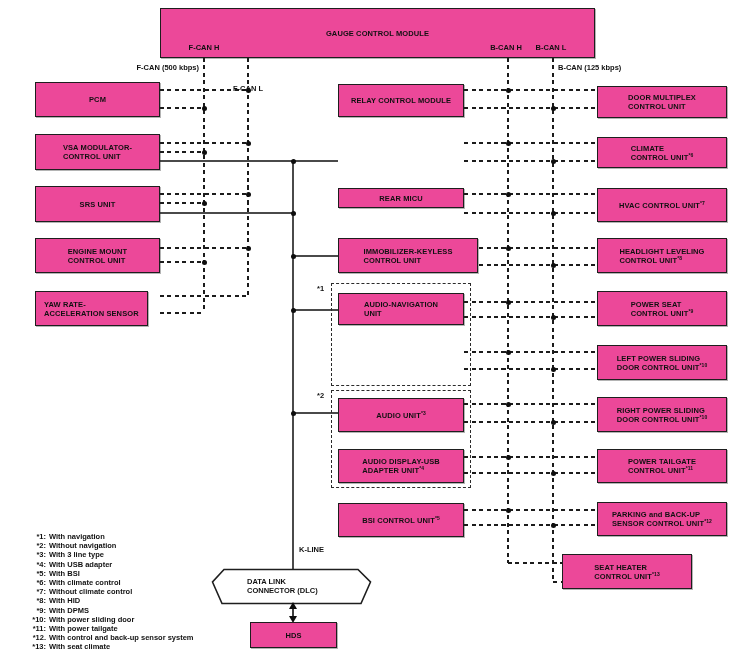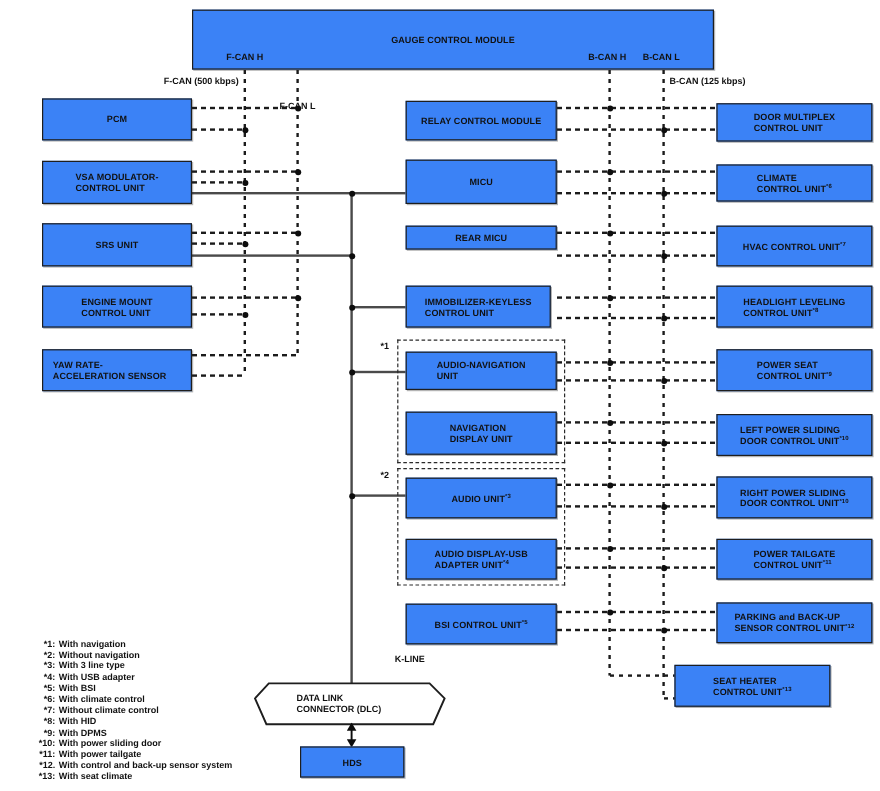--- a/index.html
+++ b/index.html
@@ -1,21 +1,21 @@
 <!DOCTYPE html>
 <html><head>
 <meta charset="utf-8">
 <style>
   html,body{margin:0;padding:0;background:#fff;}
   #diagram{
     position:relative;width:733px;height:659px;background:#fff;overflow:hidden;
     font-family:"Liberation Sans",sans-serif;color:#111;
   }
   .node{
-    position:absolute;background:#3b82f6;border:1.5px solid #1e1e1e;
+    position:absolute;background:#ec4899;border:1.5px solid #1e1e1e;
     box-shadow:1px 1px 0 rgba(40,40,40,.35);
     display:flex;align-items:center;justify-content:center;
     font-size:7.5px;font-weight:bold;line-height:9px;letter-spacing:.1px;
     z-index:3;box-sizing:border-box;text-align:center;
   }
   .node.ml{text-align:left;}
   .txt{white-space:pre-line;}
   sup{font-size:5px;line-height:0;vertical-align:3px;}
   .gcm{justify-content:center;align-items:center;}
   .buslabel{
@@ -51,61 +51,54 @@
 
   <div class="node gcm" style="left:160px;top:8px;width:435px;height:50px;">
     <span class="txt">GAUGE CONTROL MODULE</span>
   </div>
   <div class="buslabel" style="left:164px;top:43px;width:80px;text-align:center;">F-CAN H</div>
   <div class="buslabel" style="left:208px;top:43px;width:80px;text-align:center;margin-top:41px;">F-CAN L</div>
   <div class="buslabel" style="left:466px;top:43px;width:80px;text-align:center;">B-CAN H</div>
   <div class="buslabel" style="left:511px;top:43px;width:80px;text-align:center;">B-CAN L</div>
   <div class="buslabel" style="left:79px;top:63px;width:120px;text-align:right;">F-CAN (500 kbps)</div>
   <div class="buslabel" style="left:558px;top:63px;width:120px;">B-CAN (125 kbps)</div>
-  <div class="buslabel" style="left:299px;top:545px;margin-left:30px;">K-LINE</div>
+  <div class="buslabel" style="left:299px;top:545px;">K-LINE</div>
 
   <div class="node" style="left:35px;top:82px;width:125px;height:35px;">
       <span class="txt">PCM</span>
     </div>
   <div class="node ml" style="left:35px;top:134px;width:125px;height:36px;">
       <span class="txt">VSA MODULATOR-
 CONTROL UNIT</span>
     </div>
   <div class="node" style="left:35px;top:186px;width:125px;height:36px;">
       <span class="txt">SRS UNIT</span>
     </div>
   <div class="node ml" style="left:35px;top:238px;width:125px;height:35px;">
       <span class="txt">ENGINE MOUNT
 CONTROL UNIT</span>
     </div>
-  <div class="node ml" style="left:35px;top:291px;width:125px;height:35px;justify-content:flex-start;padding-left:8px;">
+  <div class="node ml" style="left:35px;top:291px;width:113px;height:35px;justify-content:flex-start;padding-left:8px;">
       <span class="txt">YAW RATE-
 ACCELERATION SENSOR</span>
     </div>
 
   <div class="node" style="left:338px;top:84px;width:126px;height:33px;">
       <span class="txt">RELAY CONTROL MODULE</span>
     </div>
-  <div class="node" style="left:338px;top:133px;width:126px;height:37px;">
-      <span class="txt">MICU</span>
-    </div>
   <div class="node" style="left:338px;top:188px;width:126px;height:20px;">
       <span class="txt">REAR MICU</span>
     </div>
-  <div class="node ml" style="left:338px;top:238px;width:121px;height:35px;">
+  <div class="node ml" style="left:338px;top:238px;width:140px;height:35px;">
       <span class="txt">IMMOBILIZER-KEYLESS
 CONTROL UNIT</span>
     </div>
   <div class="node ml" style="left:338px;top:293px;width:126px;height:32px;">
       <span class="txt">AUDIO-NAVIGATION
 UNIT</span>
-    </div>
-  <div class="node ml" style="left:338px;top:343px;width:126px;height:36px;">
-      <span class="txt">NAVIGATION
-DISPLAY UNIT</span>
     </div>
   <div class="node" style="left:338px;top:398px;width:126px;height:34px;">
       <span><span class="txt">AUDIO UNIT</span><sup>*3</sup></span>
     </div>
   <div class="node ml" style="left:338px;top:449px;width:126px;height:34px;">
       <span><span class="txt">AUDIO DISPLAY-USB
 ADAPTER UNIT</span><sup>*4</sup></span>
     </div>
   <div class="node" style="left:338px;top:503px;width:126px;height:34px;">
       <span><span class="txt">BSI CONTROL UNIT</span><sup>*5</sup></span>

